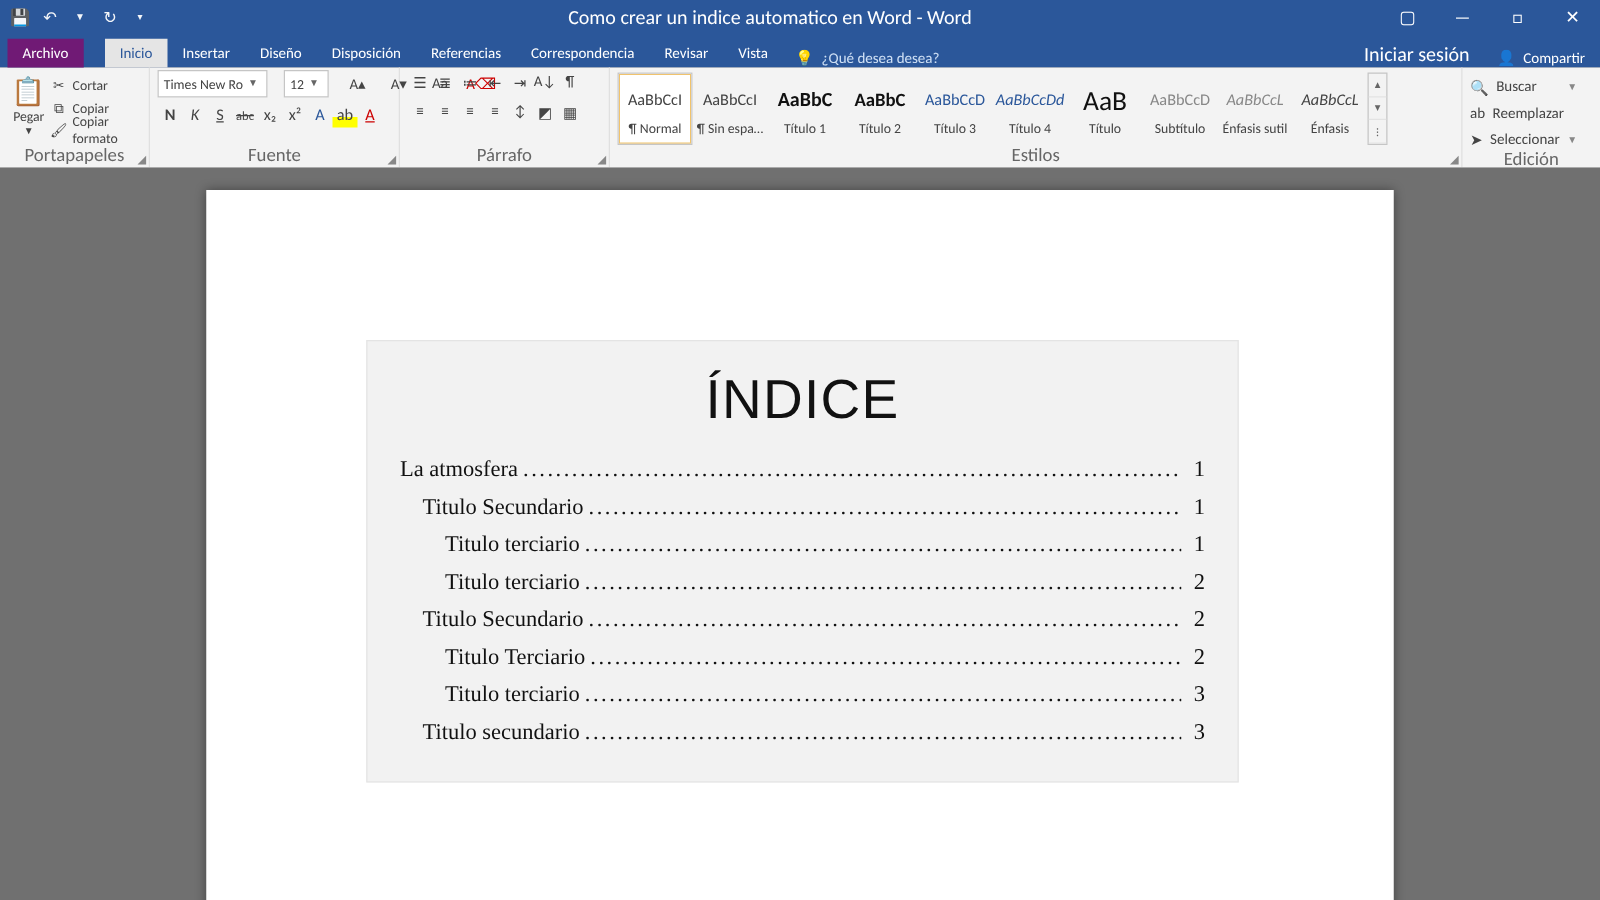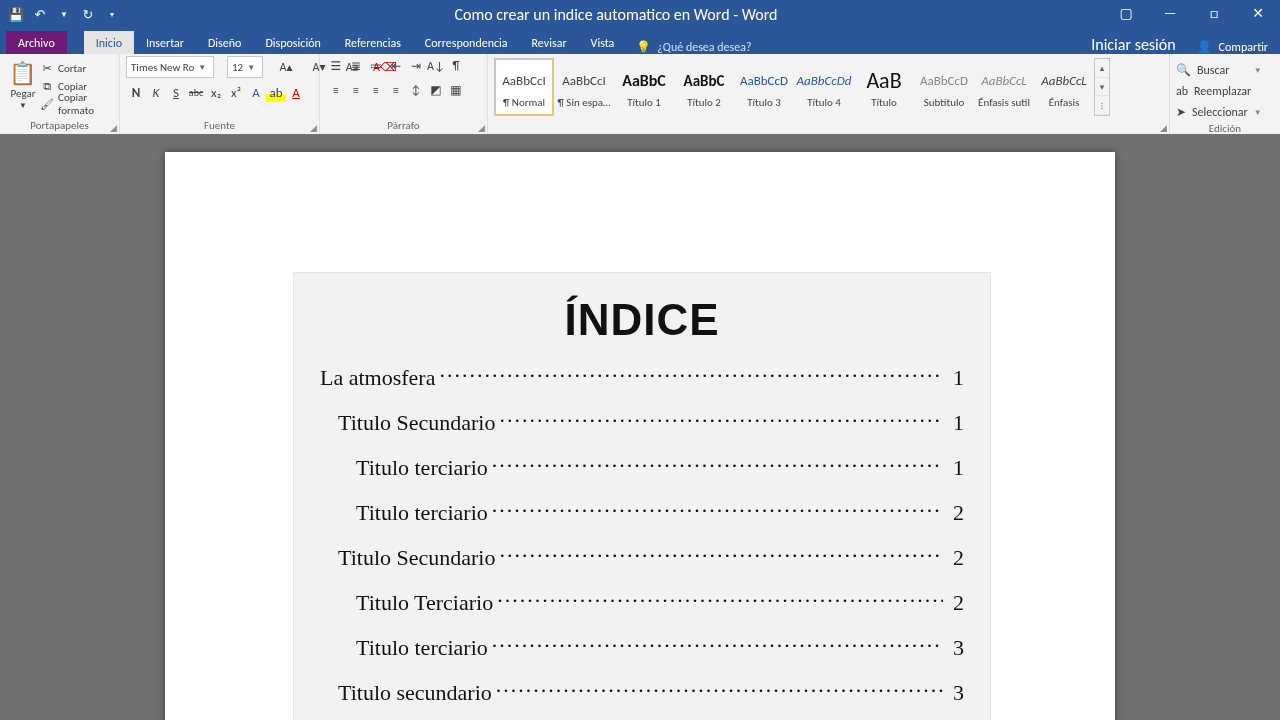--- a/index.html
+++ b/index.html
@@ -16,21 +16,21 @@
 .tab.file{background:#701a75;margin-right:17px}
 .tab.active{background:#e5e5e5;color:#2b579a}
 .tell-me{display:flex;align-items:center;gap:6px;padding:0 10px;color:#cfe0f5;font-size:12px}
 .tabs .spacer{flex:1}
 .login{padding:0 10px;font-size:16px}
 .share{display:flex;align-items:center;gap:6px;padding:0 12px;font-size:12px}
 
 .ribbon{height:80px;background:#f3f3f3;border-bottom:1px solid #d7d7d7;display:flex}
 .group{border-right:1px solid #e0e0e0;display:flex;flex-direction:column;position:relative;padding:2px 6px 0;height:100%;box-sizing:border-box}
 .group-body{flex:1;display:flex;align-items:flex-start}
-.group-title{height:16px;line-height:15px;text-align:center;font-size:11px;color:#666}
+.group-title{height:16px;line-height:15px;text-align:center;font-size:15px;color:#666}
 .dlaunch{position:absolute;right:2px;bottom:1px;font-size:9px;color:#888}
 .bigbtn{display:flex;flex-direction:column;align-items:center;width:40px;padding-top:3px;font-size:11px;color:#444}
 .bigbtn .gl{font-size:22px;height:28px;display:flex;align-items:center;justify-content:center}
 .stack{display:flex;flex-direction:column;gap:2px;padding-top:4px;font-size:11px;color:#444}
 .stack .row{display:flex;align-items:center;gap:4px;height:16px}
 .row .ic{width:14px;display:inline-flex;justify-content:center}
 
 .font-row1{display:flex;gap:13px;align-items:center}
 .combo{border:1px solid #c5c5c5;background:#fff;height:20px;display:flex;align-items:center;padding:0 4px;font-size:11px}
 .combo .dd{margin-left:4px;font-size:8px;color:#666}
@@ -48,22 +48,22 @@
 .styles-more{width:14px;display:flex;flex-direction:column;border:1px solid #c5c5c5;margin-top:2px;height:56px}
 .styles-more div{flex:1;display:flex;align-items:center;justify-content:center;font-size:9px;color:#666;border-bottom:1px solid #e3e3e3}
 
 .edit-stack{display:flex;flex-direction:column;gap:3px;padding-top:5px}
 .edit-stack .er{display:flex;align-items:center;gap:6px;font-size:12px;color:#444;height:18px}
 .er .dd{font-size:8px;margin-left:auto;color:#888}
 
 .doc-area{position:absolute;left:0;right:0;top:134px;bottom:0;background:#707070;overflow:hidden}
 .page{position:absolute;left:50%;top:18px;transform:translateX(-50%);width:950px;height:1240px;background:#fff;box-shadow:0 0 8px rgba(0,0,0,.4)}
 .toc-box{position:absolute;left:128px;top:120px;width:698px;background:#f2f2f2;border:1px solid #e4e4e4;padding:22px 26px 20px;box-sizing:border-box;font-family:'Times New Roman',serif}
-.toc-title{font-family:Arial,Helvetica,sans-serif;font-weight:700;font-size:44px;text-align:center;letter-spacing:1px;color:#111;margin:0 0 20px}
-.toc-row{display:flex;align-items:flex-start;font-size:22px;color:#111;margin:19px 0;white-space:nowrap}
+.toc-title{font-family:Arial,Helvetica,sans-serif;font-weight:400;font-size:44px;text-align:center;letter-spacing:1px;color:#111;margin:0 0 20px}
+.toc-row{display:flex;align-items:flex-end;font-size:18px;color:#111;margin:9px 0;white-space:nowrap}
 .toc-row.l1{padding-left:0}
 .toc-row.l2{padding-left:18px}
 .toc-row.l3{padding-left:36px}
 .toc-row .lead{flex:1;overflow:hidden;position:relative;height:18px;margin:0 4px}
 .toc-row .lead::after{content:"................................................................................................................................................................................................................";position:absolute;left:0;bottom:0;letter-spacing:2px;color:#111}
 .toc-row .pg{padding-left:6px}
 </style>
 </head>
 <body>
 
@@ -227,20 +227,21 @@
             <div class="style-prev" style="font-style:italic;color:#444">AaBbCcL</div>
             <div class="style-lab">Énfasis</div>
           </div>
         </div>
       <div class="styles-more">
           <div>▴</div>
           <div>▾</div>
           <div>⁝</div>
         </div>
     </div>
+    <div class="group-title">Estilos</div>
     <div class="dlaunch">◢</div>
   </div>
 
   <div class="group" style="width:110px;border-right:none">
     <div class="group-body">
       <div class="edit-stack">
         <div class="er">
             <span>🔍</span>
             <span>Buscar</span>
             <span class="dd">▼</span>

